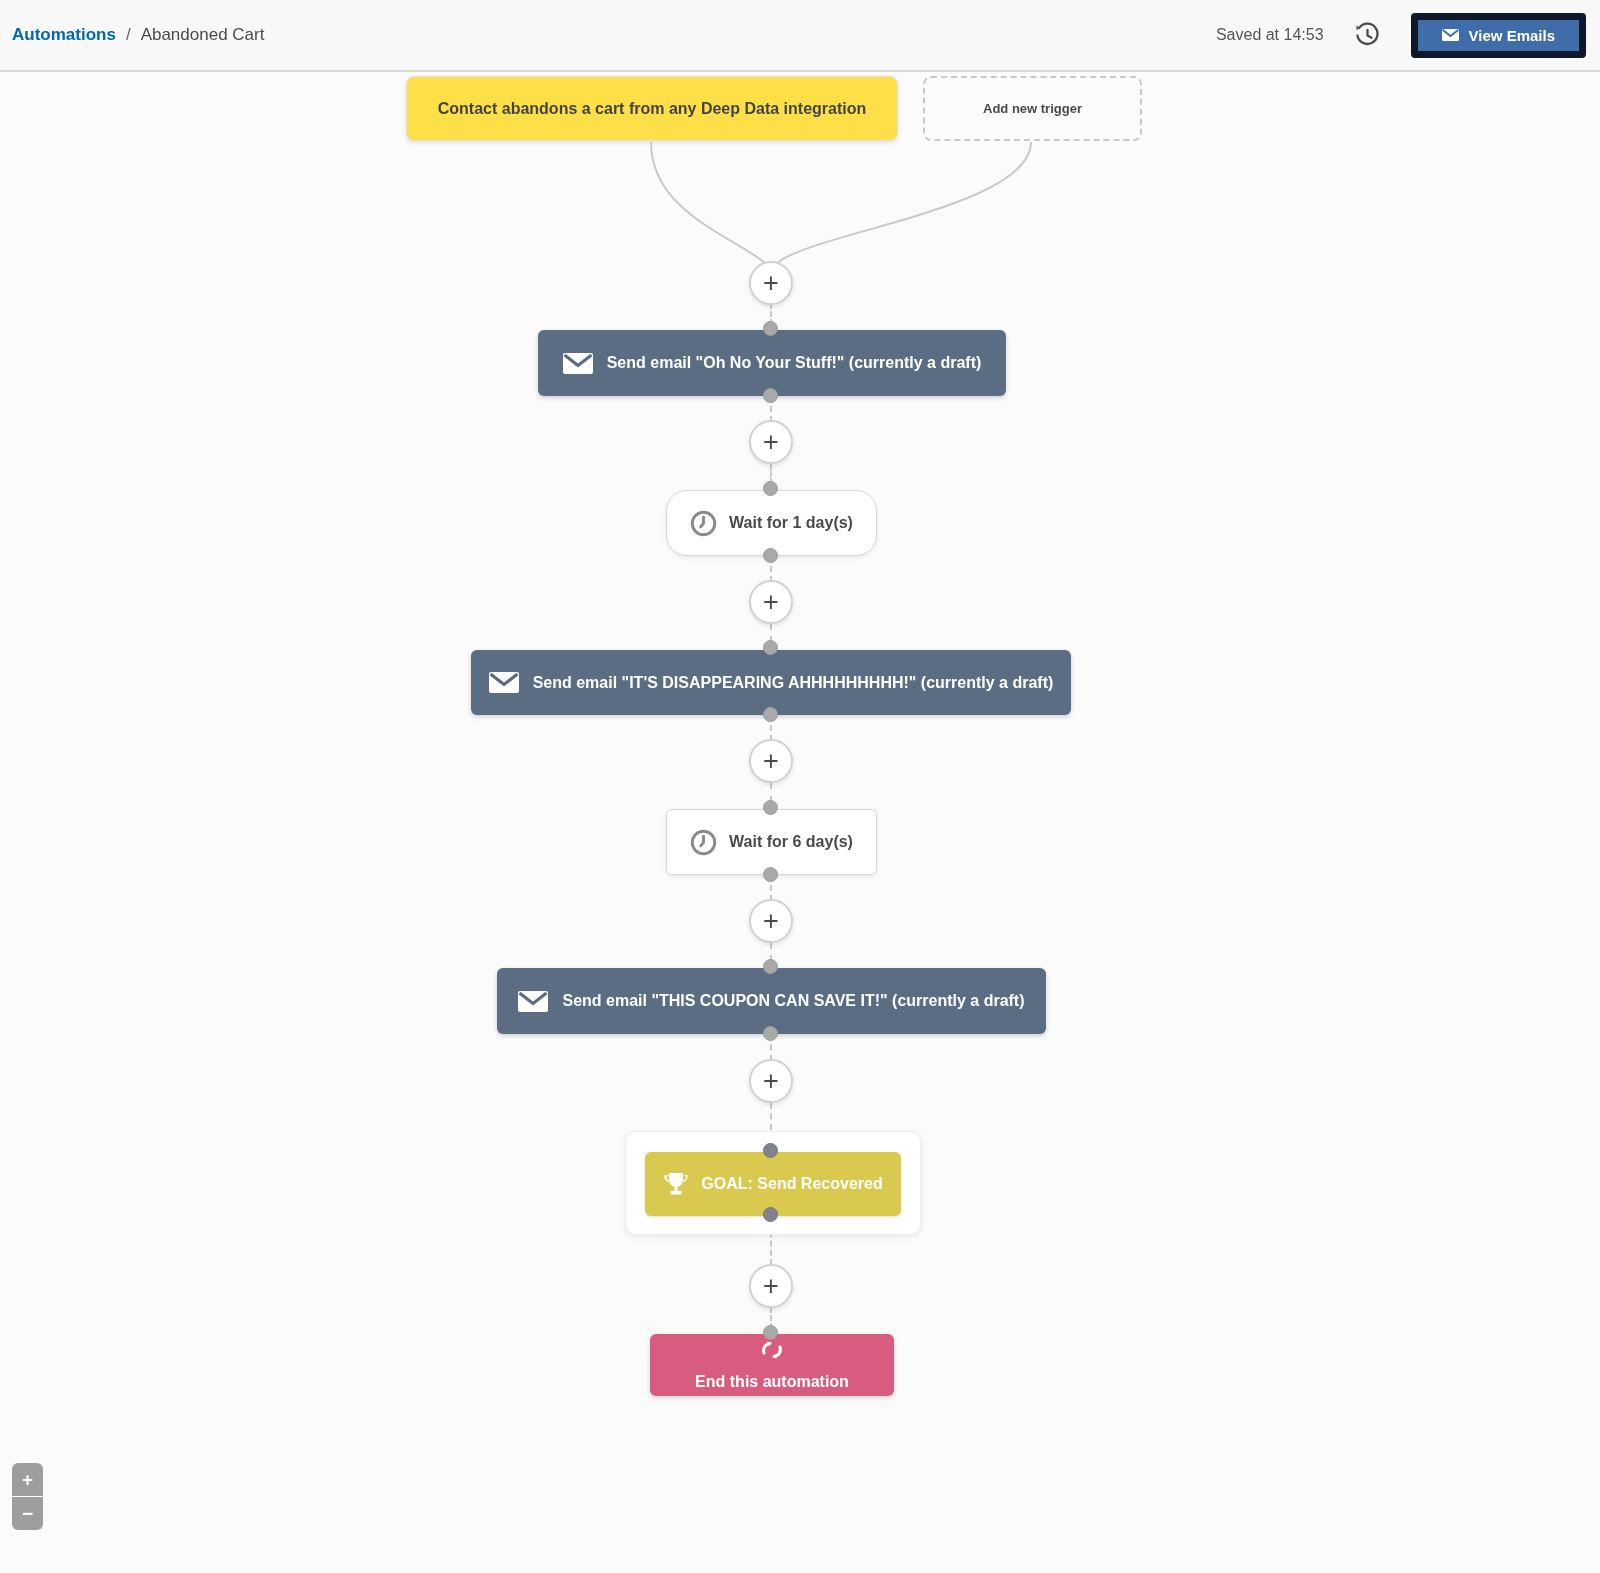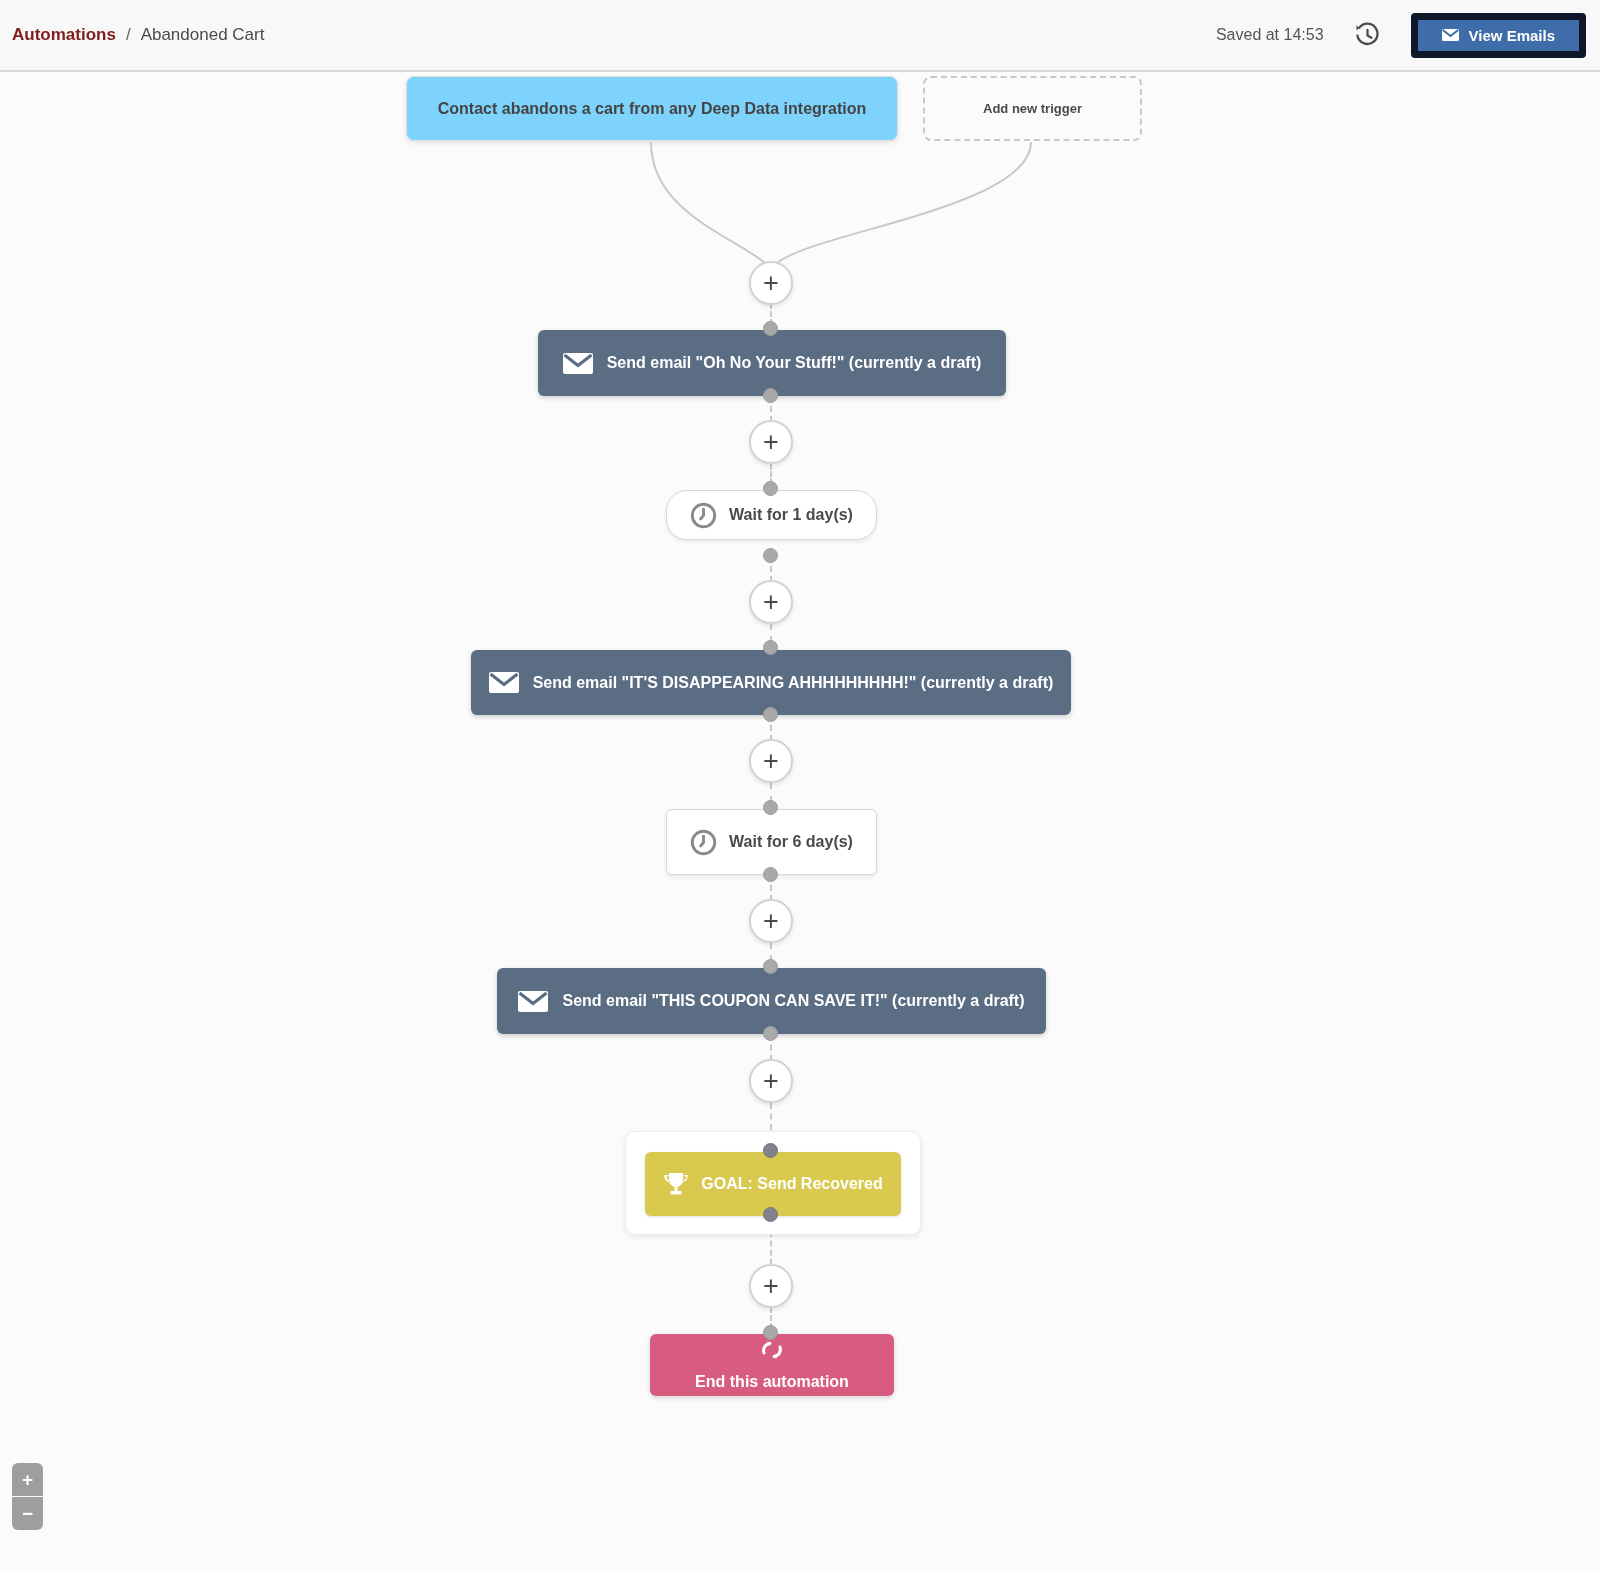--- a/index.html
+++ b/index.html
@@ -14,41 +14,41 @@
   
   .topbar {
     position: absolute; top: 0; left: 0; width: 1600px; height: 72px;
     background: #f8f8f8;
     border-bottom: 2px solid #d9d9d9;
     display: flex; align-items: center; justify-content: space-between;
     padding: 0 14px 0 12px;
     z-index: 20;
   }
   .breadcrumb { display: flex; align-items: center; gap: 10px; font-size: 17px; color: #3d3d3d; }
-  .breadcrumb .crumb-section { font-weight: 700; color: #7f1d1d; cursor: pointer; }
+  .breadcrumb .crumb-section { font-weight: 700; color: #0369a1; cursor: pointer; }
   .breadcrumb .crumb-sep { color: #666; }
   .breadcrumb .crumb-page { color: #4a4a4a; }
   .topbar-right { display: flex; align-items: center; gap: 30px; }
   .saved-status { font-size: 16px; color: #555; }
   .history-btn { background: none; border: none; cursor: pointer; display: flex; align-items: center; }
   .view-emails-btn {
     height: 45px; padding: 0 24px;
     background: #3e6da9; color: #fff;
     border: 7px solid #0f172a; border-radius: 4px;
     font-family: "Liberation Sans", sans-serif;
     font-size: 15px; font-weight: 700;
     display: flex; align-items: center; gap: 10px;
     cursor: pointer;
   }
 
   
   .node { position: absolute; display: flex; align-items: center; justify-content: center; }
 
   .trigger-box {
-    background: #7dd3fc;
+    background: #fde047;
     border: 1px solid #e0e0e0;
     border-radius: 8px;
     box-shadow: 0 2px 5px rgba(0,0,0,0.10);
     font-size: 16px; font-weight: 600; color: #444;
     cursor: pointer;
   }
   .trigger-add {
     background: transparent;
     border: 2px dashed #c9c9c9;
     border-radius: 8px;
@@ -235,21 +235,21 @@
 <div class="node email-node" style="left:538px; top:330px; width:468px; height:66px; z-index:5;">
   <span class="icon-wrap">
     <svg width="30" height="21" viewBox="0 0 30 21">
       <rect x="0" y="0" width="30" height="21" rx="2" fill="#ffffff"></rect>
       <path d="M1.5,2 L15,12.5 L28.5,2" stroke="#5a6d83" stroke-width="3.2" fill="none"></path>
     </svg>
   </span>
   <span>Send email "Oh No Your Stuff!" (currently a draft)</span>
 </div>
 
-<div class="node wait-node" style="left:666px; top:490px; width:211px; height:50px; z-index:5;border-radius:21px;">
+<div class="node wait-node" style="left:666px; top:490px; width:211px; height:66px; z-index:5;border-radius:21px;">
   <span class="icon-wrap">
     <svg width="27" height="27" viewBox="0 0 24 24" fill="none" stroke="#8a8a8a" stroke-width="2.6" stroke-linecap="round">
       <circle cx="12" cy="12" r="10"></circle>
       <polyline points="12 6.5 12 12 9.5 15"></polyline>
     </svg>
   </span>
   <span>Wait for 1 day(s)</span>
 </div>
 
 <div class="node email-node" style="left:471px; top:650px; width:600px; height:65px; z-index:5;">

